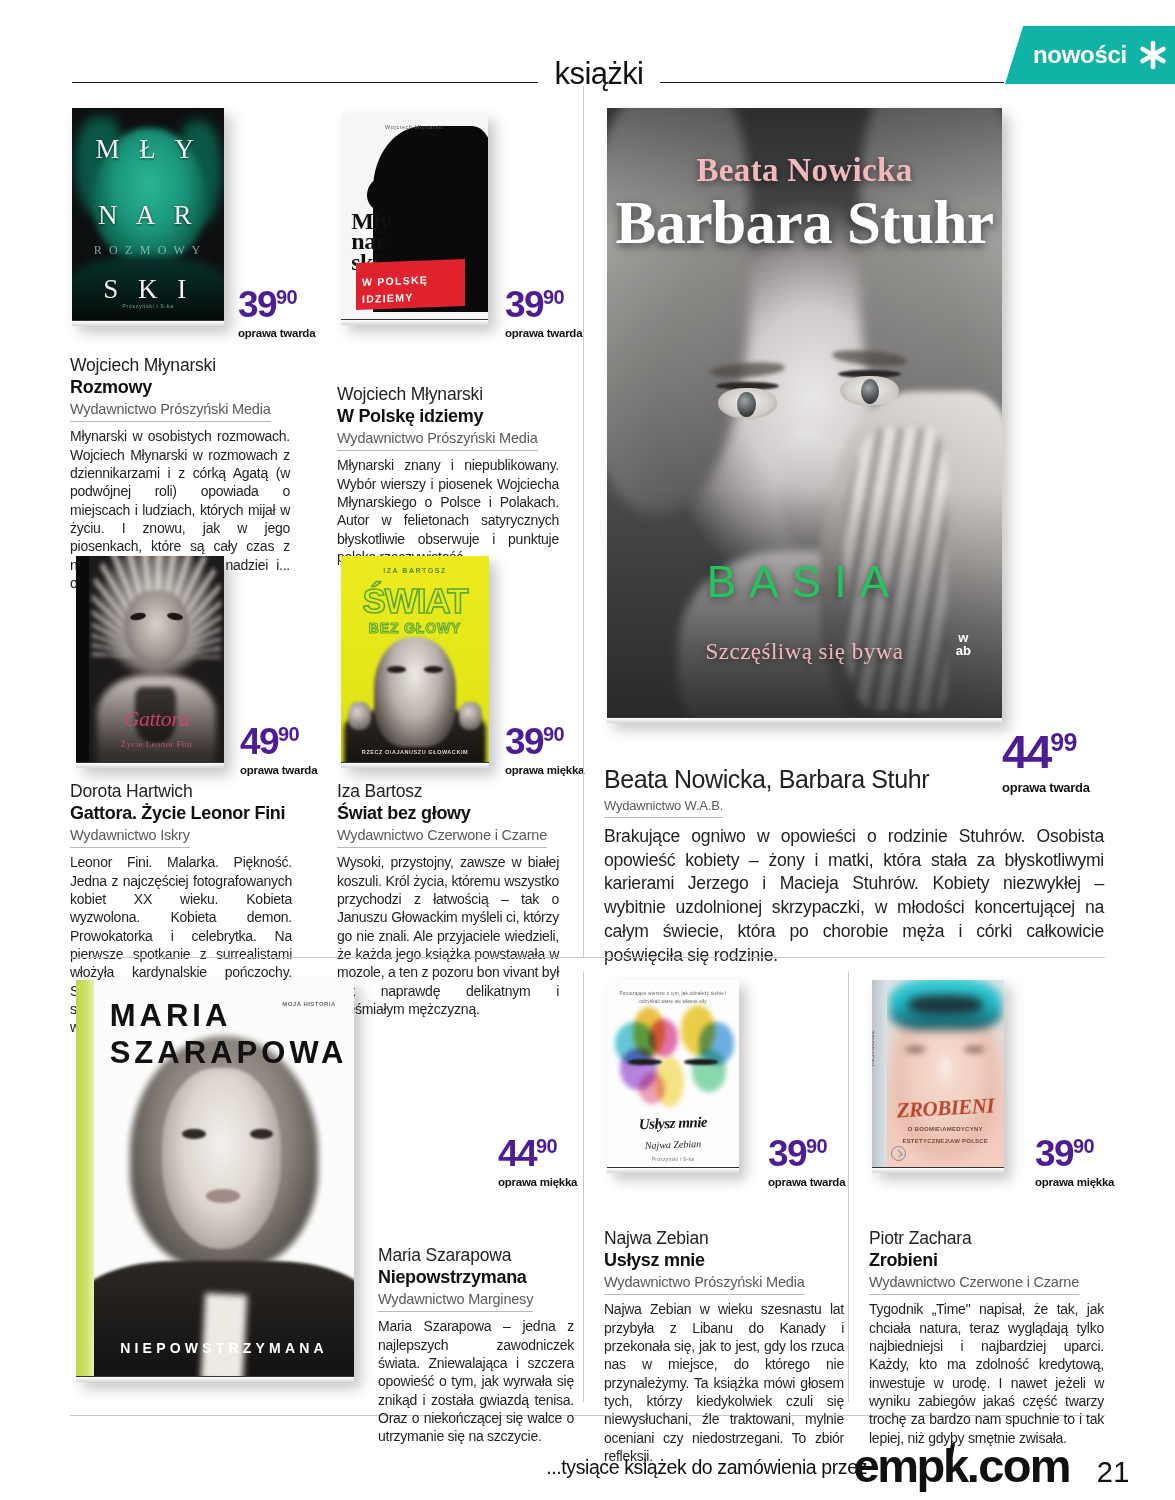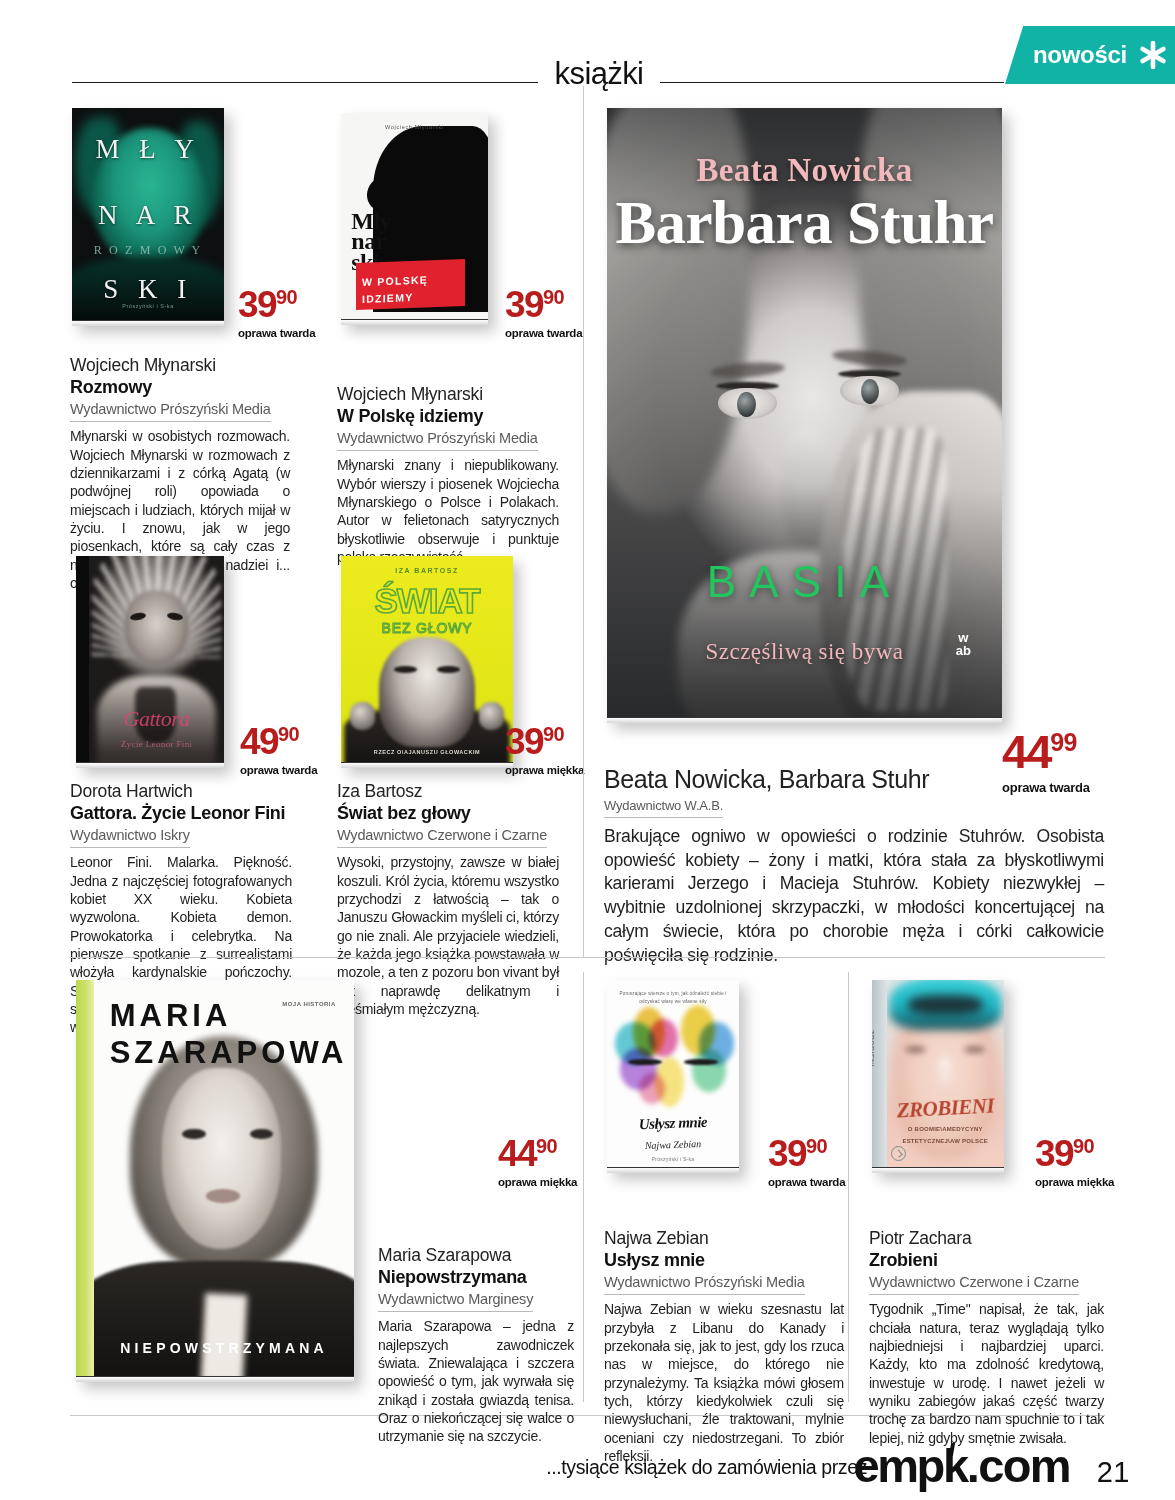--- a/index.html
+++ b/index.html
@@ -42,21 +42,21 @@
     box-shadow:7px 7px 13px rgba(0,0,0,.22);
     overflow:hidden;background:#ddd;
   }
   .cover .pages{
     position:absolute;left:0;bottom:0;width:100%;height:5px;
     background:linear-gradient(180deg,#fff 0%,#d7d7d7 100%);
     border-top:1px solid #333;
   }
 
   .price{position:absolute;text-align:left;}
-  .price .amt{font-size:37px;font-weight:700;letter-spacing:-1.6px;line-height:1;color:#b91c1c;}
+  .price .amt{font-size:37px;font-weight:700;letter-spacing:-1.6px;line-height:1;color:#4c1d95;}
   .price .amt .dec{font-size:20px;vertical-align:super;letter-spacing:-.6px;}
   .price .bind{font-size:11.5px;font-weight:700;color:#111;margin-top:4px;letter-spacing:-.25px;}
   .price.big .amt{font-size:47px;letter-spacing:-2px;}
   .price.big .amt .dec{font-size:25px;}
   .price.big .bind{font-size:13px;margin-top:5px;}
 
   .meta{position:absolute;}
   .author{font-size:17.5px;font-weight:400;color:#222;line-height:1.18;letter-spacing:-.2px;}
   .title{font-size:18px;font-weight:700;color:#111;line-height:1.2;letter-spacing:-.3px;margin-top:1px;}
   .publisher{
@@ -197,37 +197,37 @@
     font-family:"Liberation Serif", serif;font-style:italic;
     font-size:22px;color:#e0436f;opacity:.86;filter:blur(.7px);letter-spacing:-.5px;margin-top:44px;
   }
   .cv-gattora .gsub{
     position:absolute;left:0;right:0;bottom:9%;text-align:center;
     font-family:"Liberation Serif", serif;font-size:9px;color:#cf5f82;
     opacity:.8;filter:blur(.6px);letter-spacing:.04em;
   }
 
   
-  .cv-swiat{background:#f2ee2a;padding-left:24px;}
+  .cv-swiat{background:#f2ee2a;}
   .cv-swiat .grad{
     position:absolute;inset:0;
     background:linear-gradient(180deg,#eceb1f 0%,#e4e717 55%,#d8e013 100%);
   }
   .cv-swiat .topname{
     position:absolute;left:0;right:0;top:5%;text-align:center;
     font-size:7px;font-weight:700;color:#3f7a26;letter-spacing:.22em;opacity:.85;
   }
   .cv-swiat .big{
     position:absolute;left:0;right:0;top:12%;text-align:center;
     font-size:35px;font-weight:700;letter-spacing:-1px;
     color:transparent;-webkit-text-stroke:1.6px #5ba83b;
   }
   .cv-swiat .small{
     position:absolute;left:0;right:0;top:30%;text-align:center;
-    font-size:14px;font-weight:400;letter-spacing:.06em;
+    font-size:14px;font-weight:700;letter-spacing:.06em;
     color:transparent;-webkit-text-stroke:1.1px #5ba83b;
   }
   .cv-swiat .head{
     position:absolute;left:22%;bottom:10%;width:56%;height:52%;
     background:radial-gradient(ellipse at 50% 34%, #efeae4 0%, #b9b1ab 42%, #5a524e 76%, #201d1c 96%);
     border-radius:46% 46% 36% 36%;filter:blur(1.6px);
   }
   .cv-swiat .eyeb{position:absolute;top:52%;width:13%;height:3%;background:#231f1e;border-radius:50%;filter:blur(.8px);}
   .cv-swiat .eyeb.l{left:31%;}
   .cv-swiat .eyeb.r{right:31%;}

